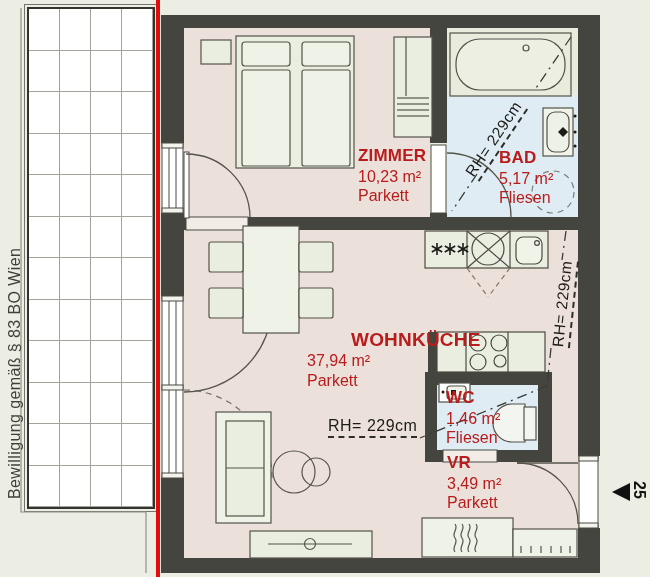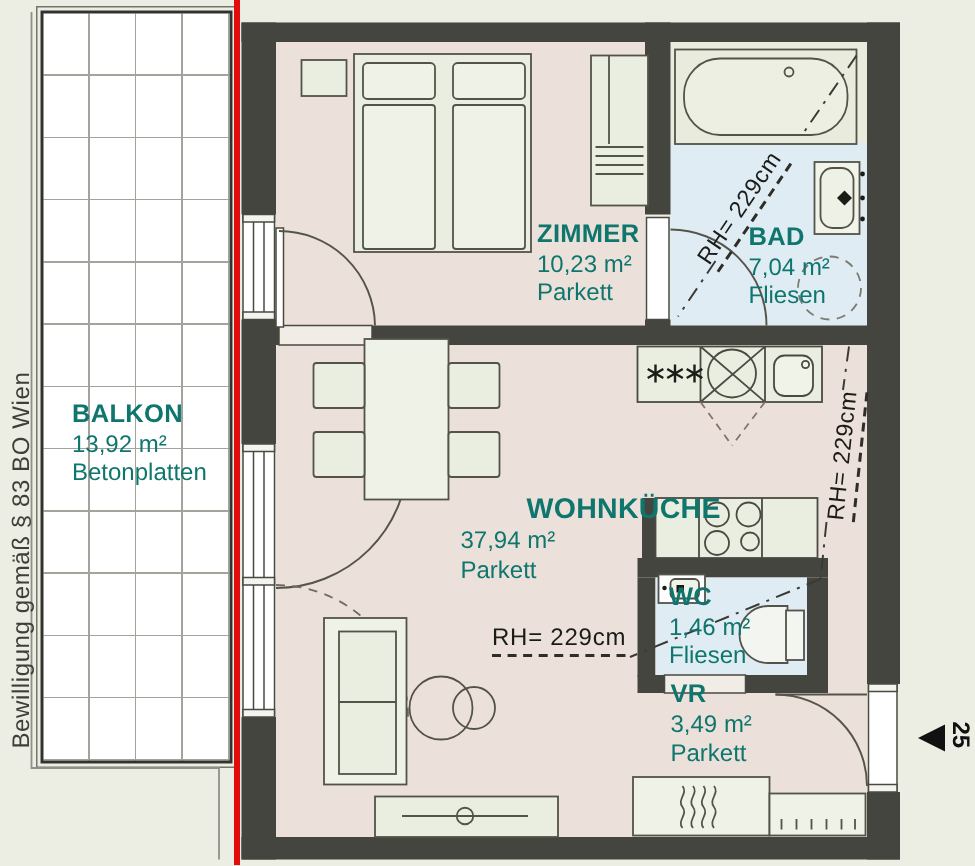--- a/index.html
+++ b/index.html
@@ -7,21 +7,21 @@
         font-family:"Liberation Sans",sans-serif;}
   
   #balcony{position:absolute;left:27px;top:7px;width:128px;height:502px;box-sizing:border-box;
     background-color:#ffffff;
     background-image:
       repeating-linear-gradient(to right, transparent 0 30px, #a3a39b 30px 31px),
       repeating-linear-gradient(to bottom, transparent 0 40.5px, #a3a39b 40.5px 41.5px);
     border:2px solid #33332e; outline:1px solid #74746c; outline-offset:2px; z-index:1;}
   #overlay-svg{position:absolute;left:0;top:0;z-index:2;}
   
-  .room-label{position:absolute;z-index:3;color:#0f766e;line-height:1.22;}
+  .room-label{position:absolute;z-index:3;color:#b91c1c;line-height:1.22;}
   .rname{font-weight:bold;font-size:17px;letter-spacing:0.2px;}
   .rname-lg{font-weight:bold;font-size:19px;letter-spacing:0.2px;margin-left:44px;}
   .rsub{font-size:16px;}
   .rh-label{position:absolute;z-index:3;color:#1b1b17;font-size:15.5px;letter-spacing:0.5px;
     border-bottom:2px dashed #2e2e29;padding-bottom:1px;white-space:nowrap;}
   #rh-bad{left:462px;top:170px;transform:rotate(-56deg);transform-origin:0 0;}
   #rh-corridor{left:549px;top:346px;transform:rotate(-84deg);transform-origin:0 0;}
   #rh-living{left:328px;top:417px;font-size:16px;}
   #side-note{position:absolute;left:6px;top:499px;transform:rotate(-90deg);transform-origin:0 0;
     z-index:3;font-size:16px;letter-spacing:0.4px;color:#3f3f3a;white-space:nowrap;}
@@ -260,35 +260,30 @@
       <path d="M 566 231 L 562 260"></path>
       <path d="M 551 348 L 547 386"></path>
       <path d="M 547 386 L 420 438"></path>
     </g>
 
     <polygon points="612,492 630,483 630,501" fill="#111"></polygon>
   </svg>
 
   <div id="side-note">Bewilligung gemäß § 83 BO Wien</div>
 
-  <div class="room-label" id="lbl-balkon">
-    <div class="rname">BALKON</div>
-    <div class="rsub">13,92 m²</div>
-    <div class="rsub">Betonplatten</div>
-  </div>
 
   <div class="room-label" id="lbl-zimmer">
     <div class="rname">ZIMMER</div>
     <div class="rsub">10,23 m²</div>
     <div class="rsub">Parkett</div>
   </div>
 
   <div class="room-label" id="lbl-bad">
     <div class="rname">BAD</div>
-    <div class="rsub">7,04 m²</div>
+    <div class="rsub">5,17 m²</div>
     <div class="rsub">Fliesen</div>
   </div>
 
   <div class="room-label" id="lbl-wohnkueche">
     <div class="rname-lg">WOHNKÜCHE</div>
     <div class="rsub">37,94 m²</div>
     <div class="rsub">Parkett</div>
   </div>
 
   <div class="room-label" id="lbl-wc">

